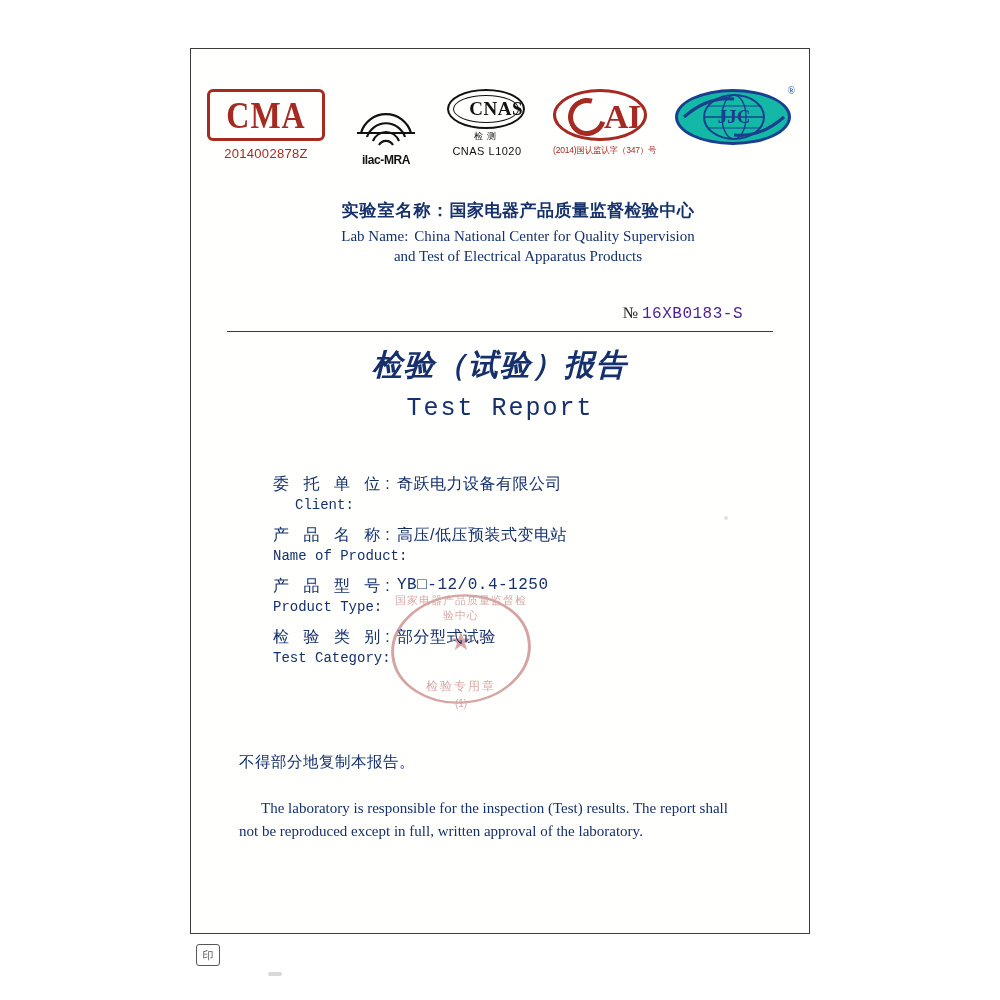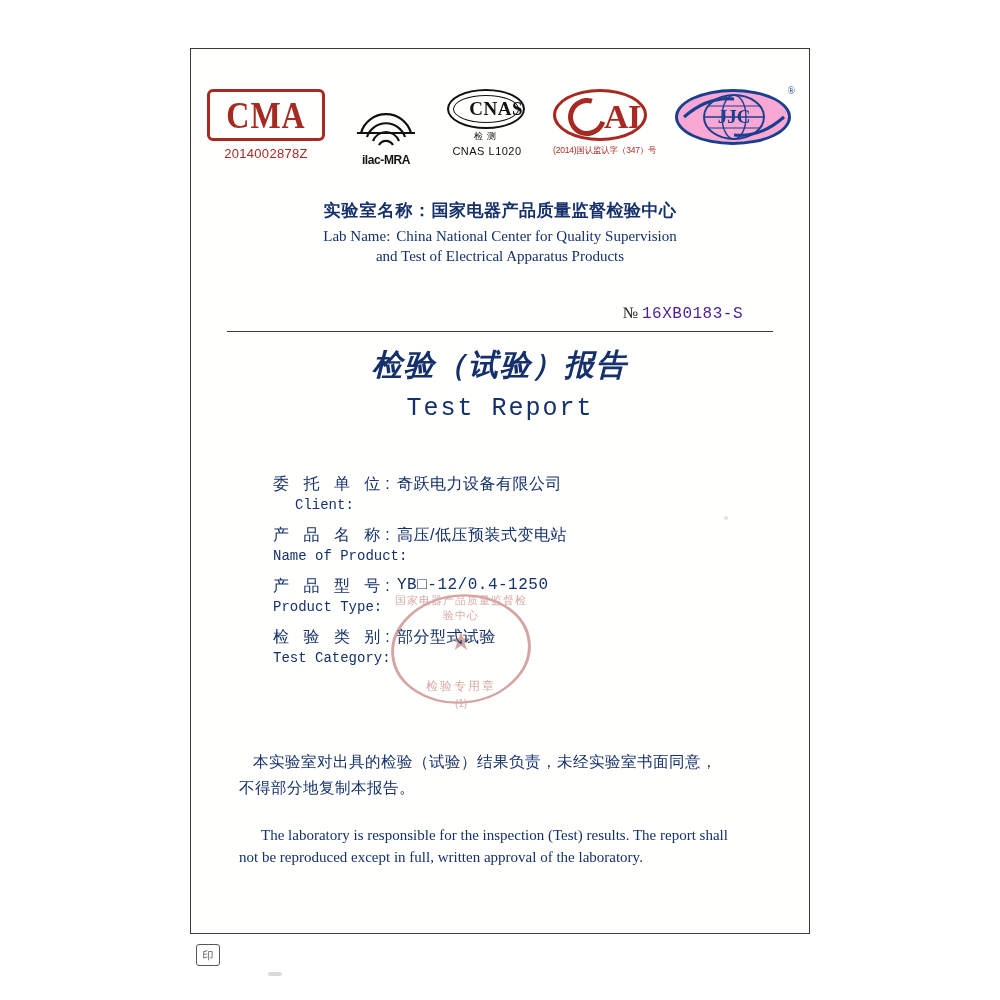--- a/index.html
+++ b/index.html
@@ -164,35 +164,35 @@
 
   
   .jjc-wrap { width: 118px; position: relative; }
   .jjc-oval {
     width: 116px;
     height: 56px;
     border: 3px solid #1a3f8f;
     border-radius: 50%;
     position: relative;
     box-sizing: border-box;
-    background: #f9a8d4;
+    background: #14b8a6;
     overflow: hidden;
   }
   .jjc-reg {
     position: absolute;
     right: -2px;
     top: -4px;
     font-size: 10px;
     color: #1a3f8f;
   }
 
   
   .lab-block {
     position: absolute;
-    left: 0;
+    left: 18px;
     top: 150px;
     width: 100%;
     text-align: center;
   }
   .lab-line1 {
     font-family: "Liberation Sans", sans-serif;
     font-size: 17px;
     font-weight: bold;
     color: #15306b;
     letter-spacing: 0.5px;
@@ -532,21 +532,20 @@
       <span class="field-labels">
         <span class="f-cn">检 验 类 别:</span>
         <span class="f-en">Test Category:</span>
       </span><span class="field-value cjk">部分型式试验</span>
     </div>
 
   </div>
 
   <div class="note">
     <div class="note-cn">
-      <span class="ind">本实验室对出具的检验（试验）结果负责，未经实验室书面同意，</span>
       <span>不得部分地复制本报告。</span>
     </div>
     <div class="note-en">
       <span>The laboratory is responsible for the inspection (Test) results. The report shall</span>
       <div style="text-indent:0">not be reproduced except in full, written approval of the laboratory.</div>
     </div>
   </div>
 
 </div>
 

